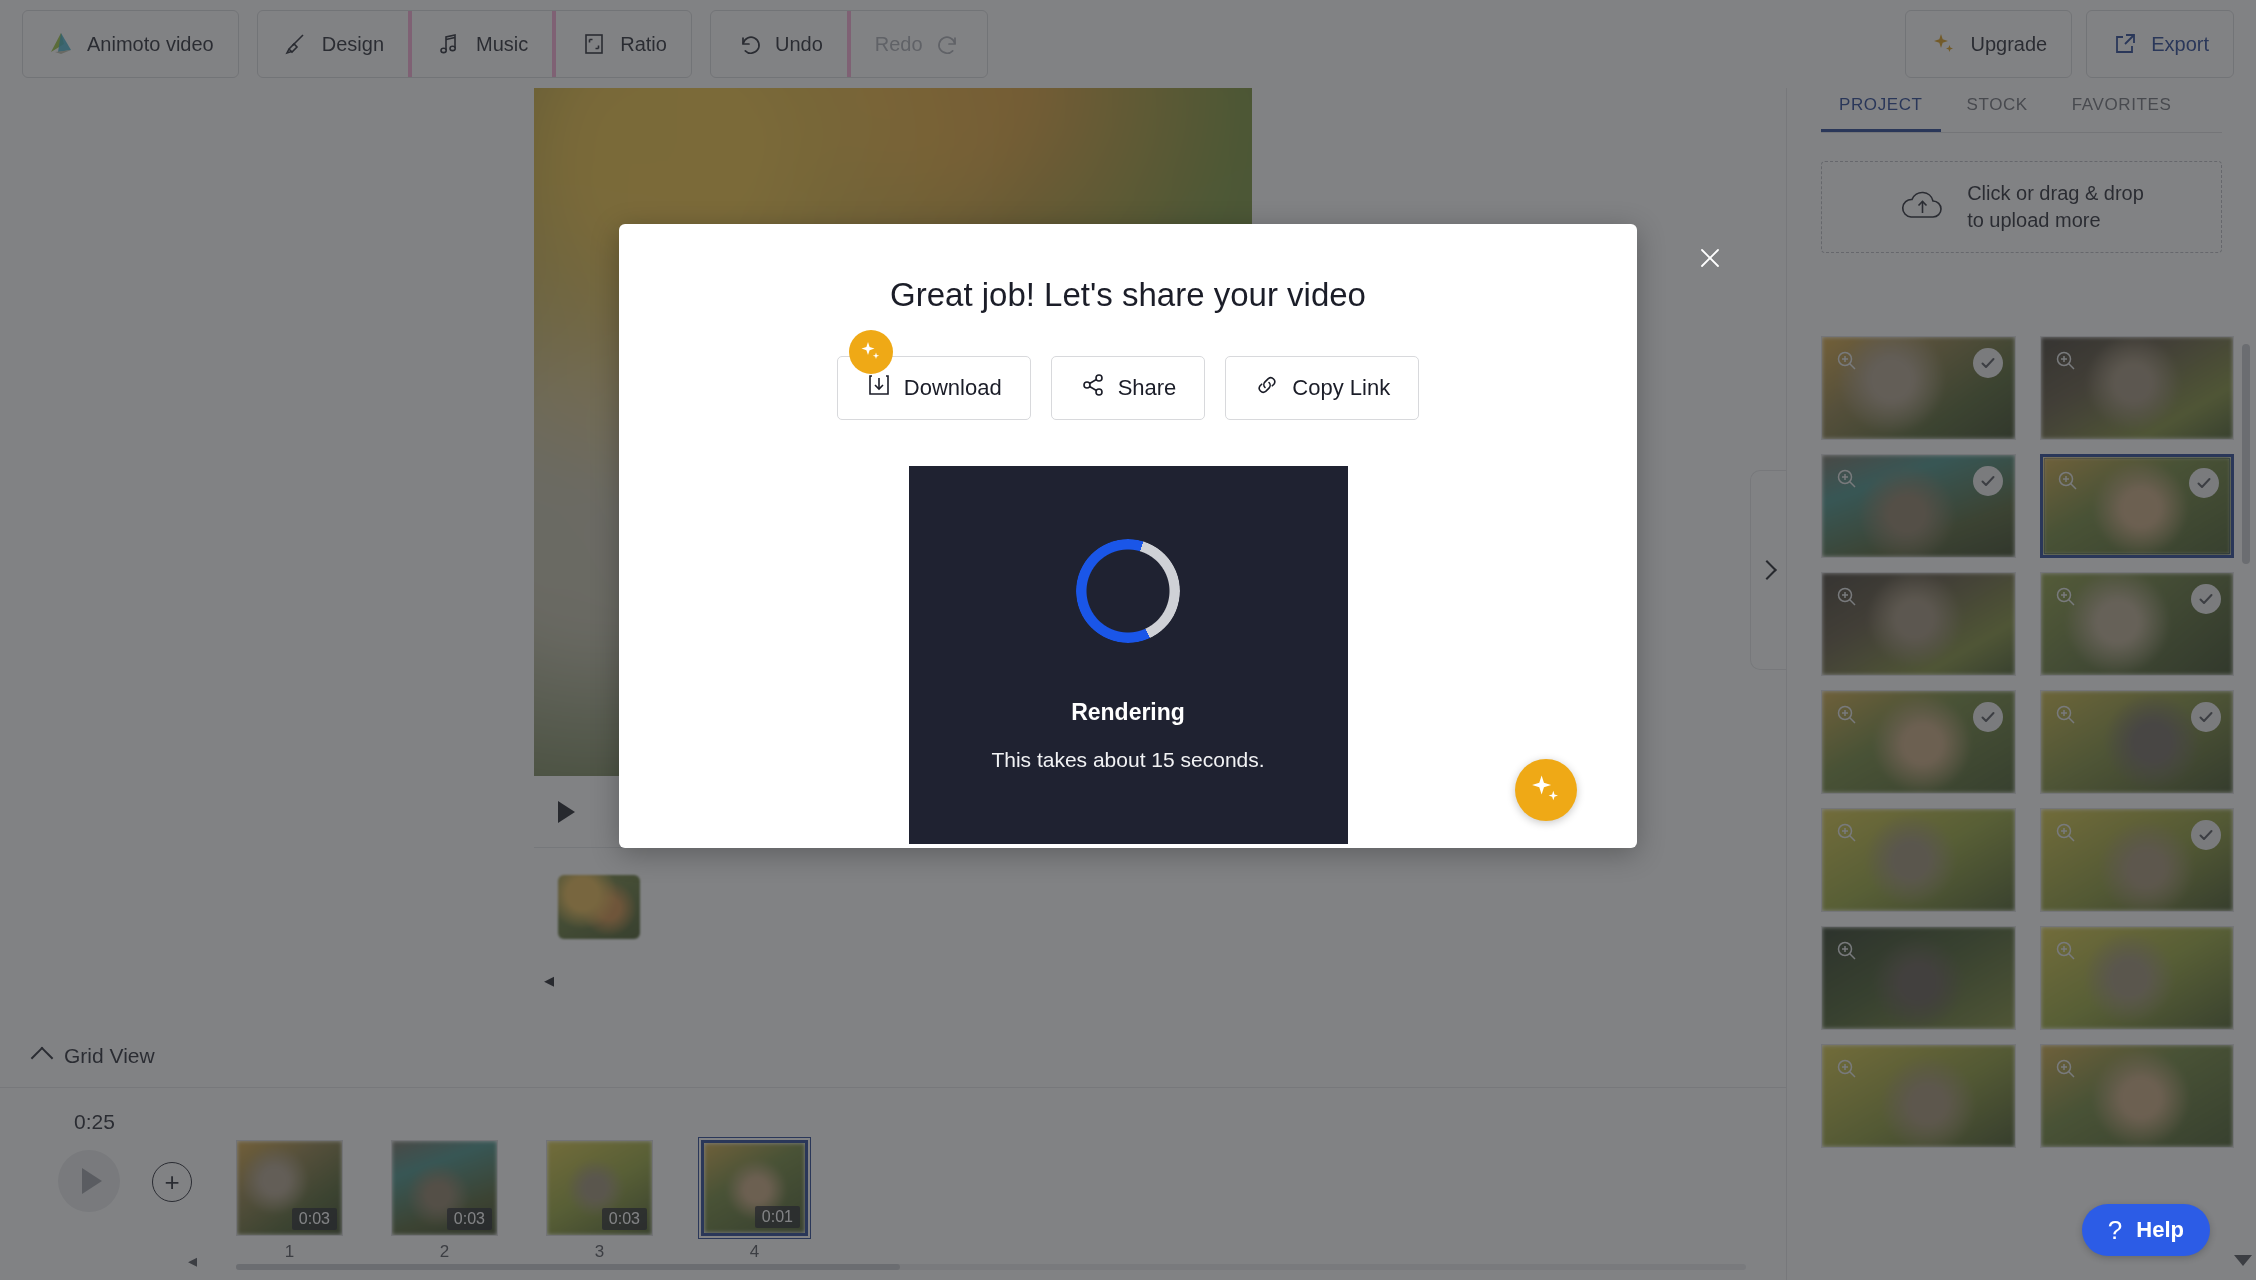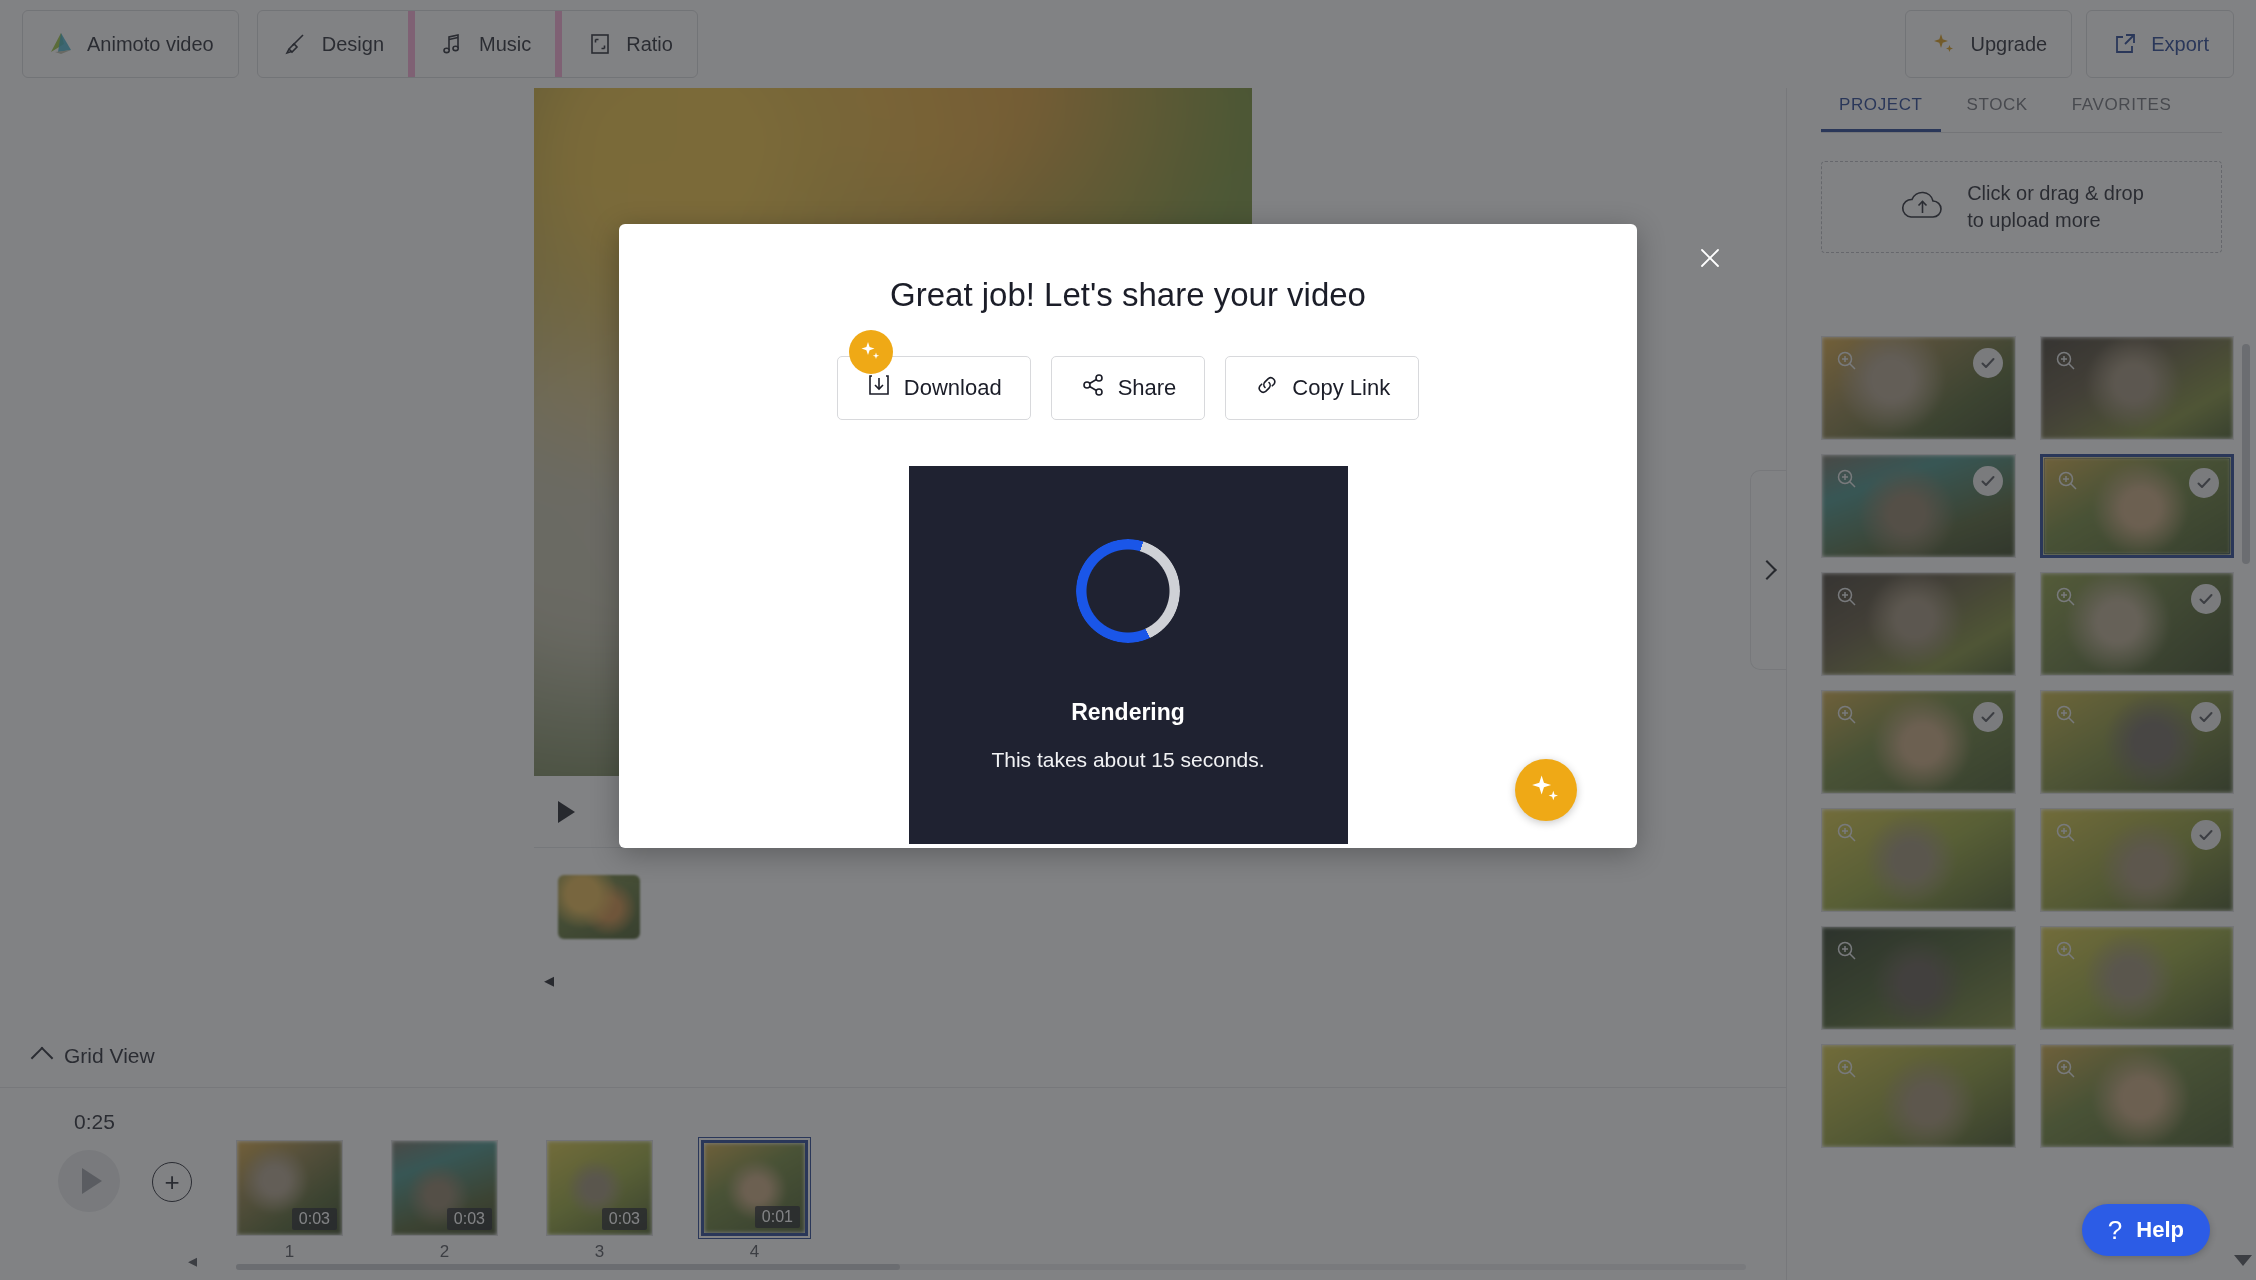--- a/index.html
+++ b/index.html
@@ -29,21 +29,21 @@
     background: #fff;
   }
   .tb-item {
     display: flex; align-items: center; gap: 12px;
     height: 100%;
     padding: 0 24px;
     font-size: 20px; color: #1b1d28;
     white-space: nowrap;
     cursor: pointer;
   }
-  .tb-item + .tb-item { border-left: 7px solid #f9a8d4; }
+  .tb-item + .tb-item { border-left: 4px solid #f9a8d4; }
   .tb-item.disabled { color: #a8aab2; cursor: default; }
   .tb-group + .tb-group { margin-left: 18px; }
   .tb-icon { display: flex; align-items: center; justify-content: center; width: 28px; height: 28px; }
   .tb-icon svg { display:block; }
   .spacer { flex: 1 1 auto; }
   .tb-right { display: flex; align-items: center; padding-right: 22px; }
   .tb-right .tb-group { margin-left: 0; }
   .tb-right .tb-group + .tb-group { margin-left: 14px; }
   .export-label { color: #1b3a8f; }
 
@@ -461,20 +461,40 @@
         <span class="tb-icon">
           <svg width="26" height="26" viewBox="0 0 26 26" fill="none" stroke="#1b1d28" stroke-width="1.6">
             <rect x="5" y="4" width="16" height="18"></rect>
             <path d="M8.5 8.5v3M8.5 8.5h3M17.5 17.5v-3M17.5 17.5h-3"></path>
           </svg>
         </span>
         <span>Ratio</span>
       </div>
     </div>
 
+    <div class="tb-group">
+      <div class="tb-item">
+        <span class="tb-icon">
+          <svg width="26" height="26" viewBox="0 0 26 26" fill="none" stroke="#1b1d28" stroke-width="1.7" stroke-linecap="round">
+            <path d="M7 7v6h6"></path>
+              <path d="M7.3 12.2a8 8 0 1 1 2 7.6"></path>
+          </svg>
+        </span>
+        <span>Undo</span>
+      </div>
+      <div class="tb-item disabled">
+        <span>Redo</span>
+        <span class="tb-icon">
+          <svg width="26" height="26" viewBox="0 0 26 26" fill="none" stroke="#a8aab2" stroke-width="1.7" stroke-linecap="round">
+            <path d="M19 7v6h-6"></path>
+              <path d="M18.7 12.2a8 8 0 1 0-2 7.6"></path>
+          </svg>
+        </span>
+      </div>
+    </div>
 
     <div class="spacer"></div>
 
     <div class="tb-right">
       <div class="tb-group">
         <div class="tb-item">
           <span class="tb-icon">
             <svg width="26" height="26" viewBox="0 0 26 26" fill="#d99a12">
               <path d="M10 3 L11.7 8.3 L17 10 L11.7 11.7 L10 17 L8.3 11.7 L3 10 L8.3 8.3 Z"></path>
               <path d="M18.5 14 L19.4 16.6 L22 17.5 L19.4 18.4 L18.5 21 L17.6 18.4 L15 17.5 L17.6 16.6 Z"></path>

